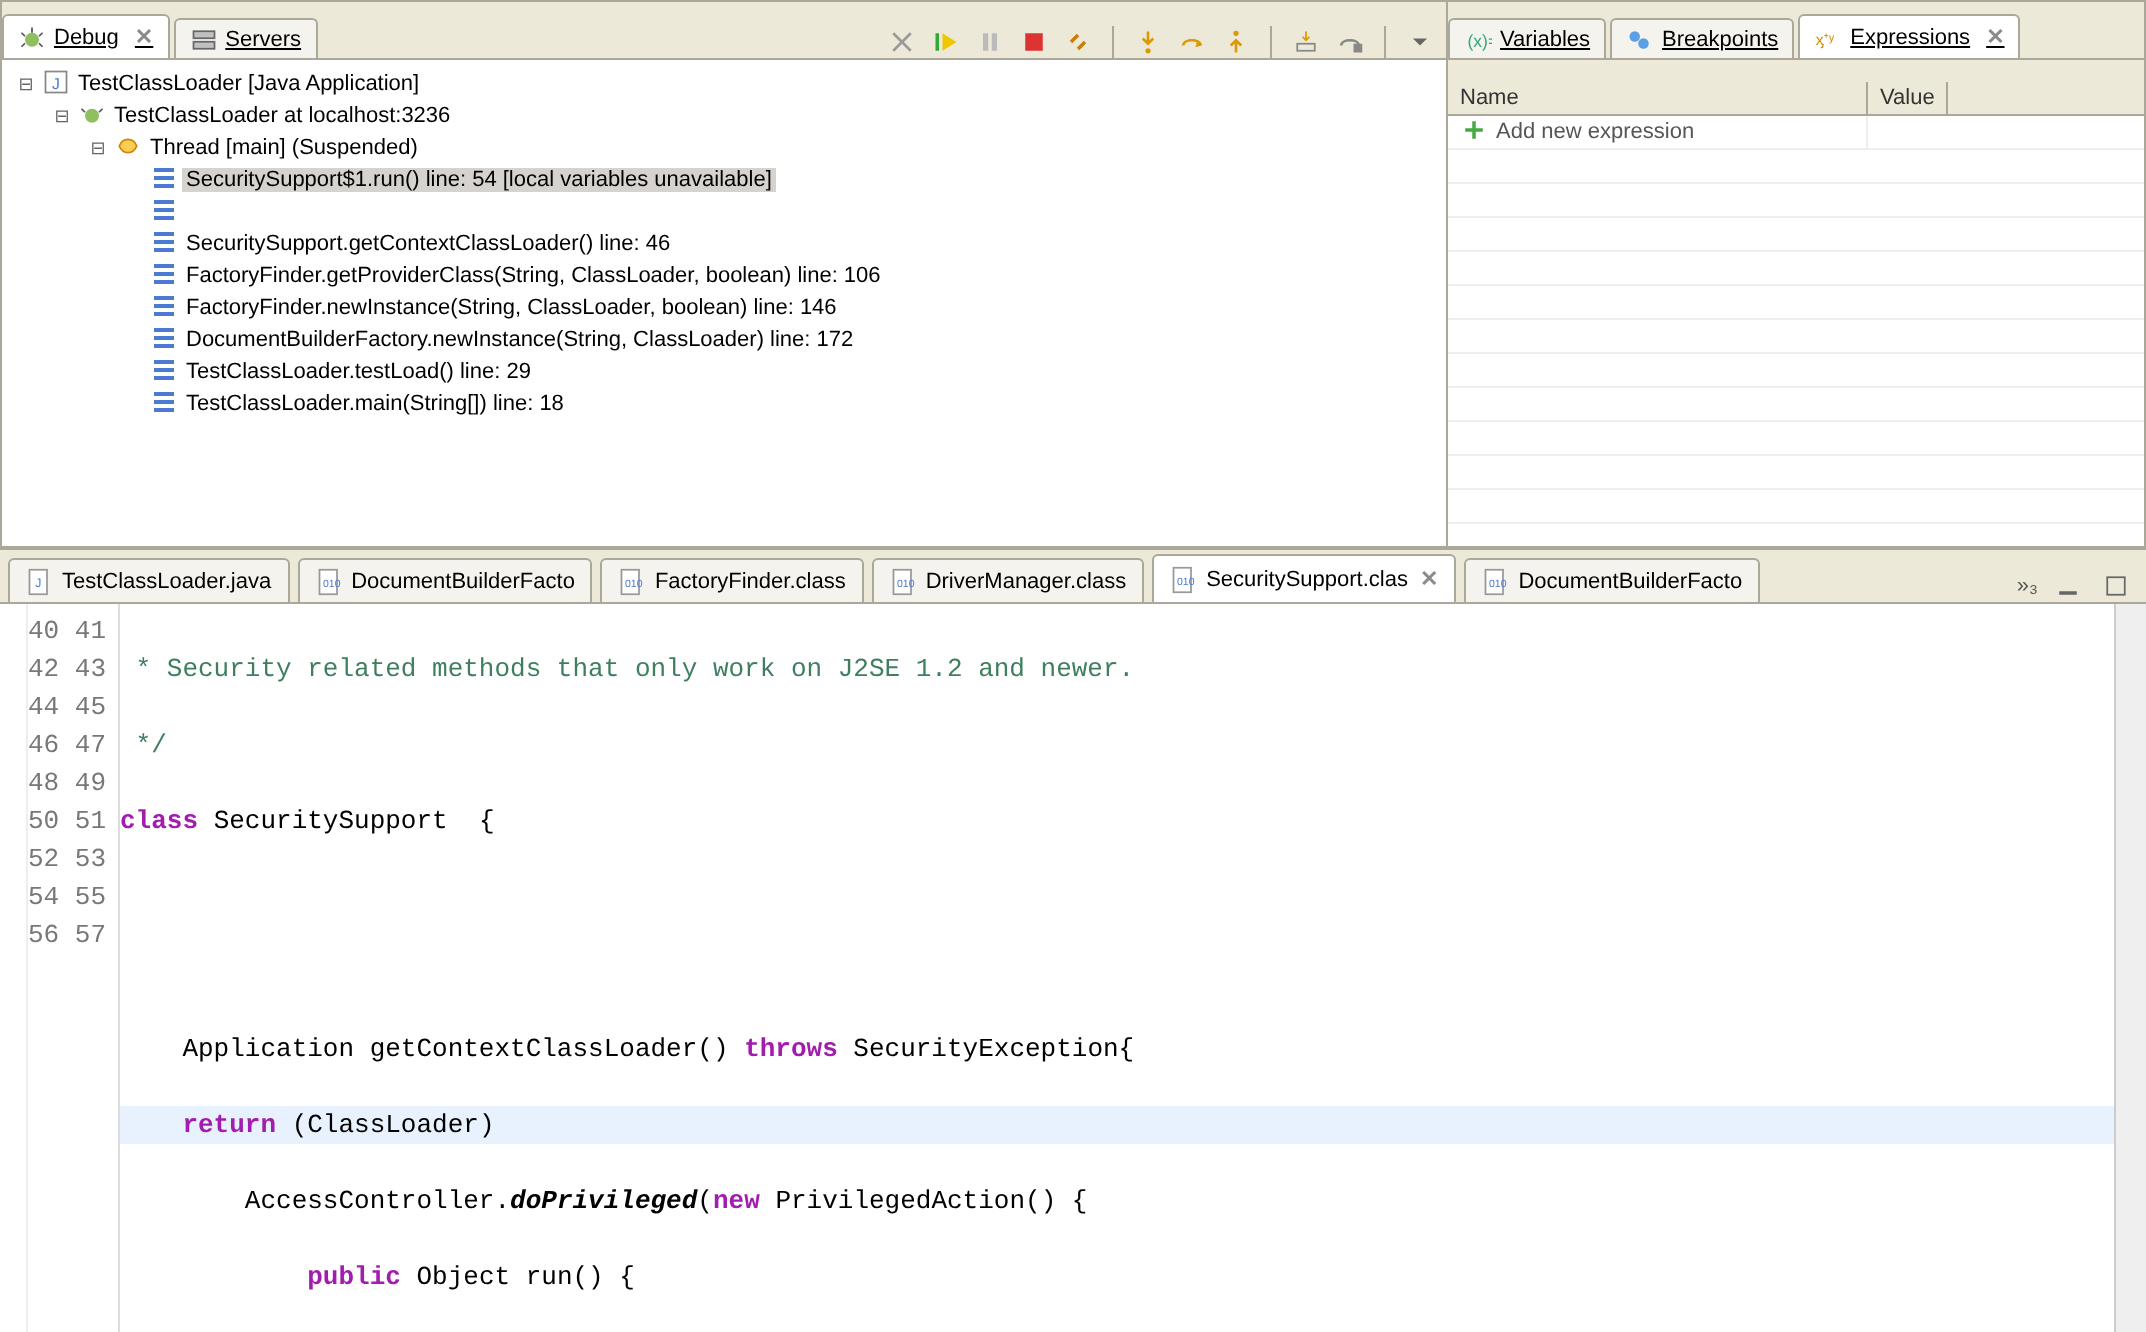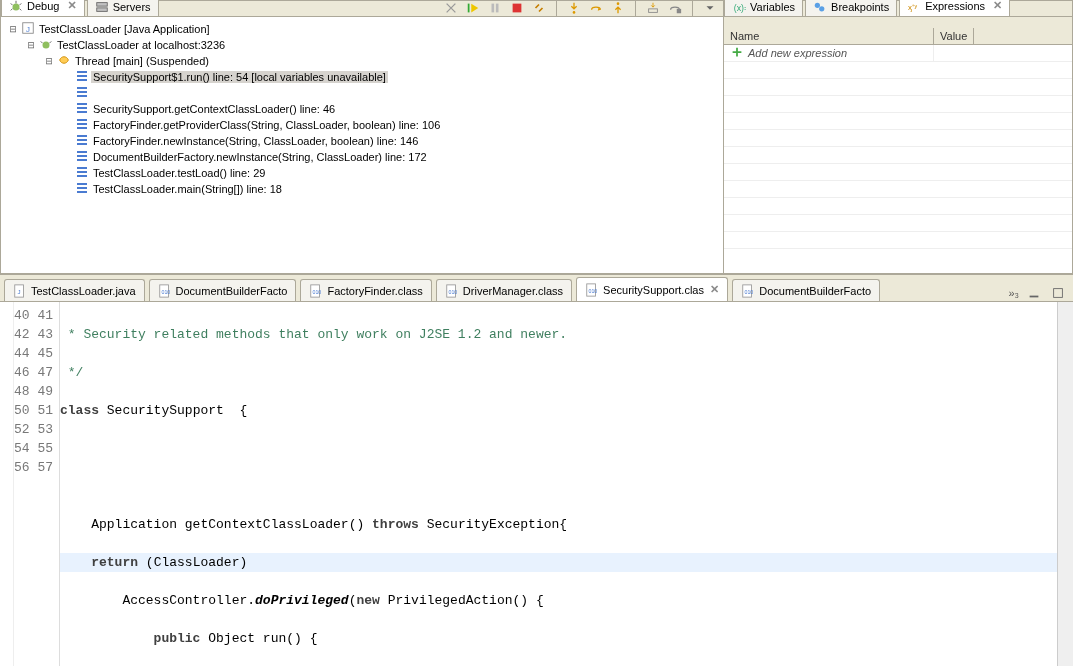--- a/index.html
+++ b/index.html
@@ -22,23 +22,24 @@
 
 .debug-pane {
   grid-row: 1; grid-column: 1;
   border: 1px solid #aca899;
   display: flex; flex-direction: column;
   background: #fff;
 }
 .tabbar {
   display: flex;
   align-items: flex-end;
-  height: 16px;
+  height: 29px;
   background: #ece9d8;
   border-bottom: 1px solid #aca899;
+  text-decoration: underline;
 }
 .tab {
   display: flex; align-items: center;
   gap: 4px;
   padding: 2px 7px;
   height: 20px;
   background: #f4f3ee;
   border: 1px solid #aca899;
   border-bottom: none;
   border-radius: 3px 3px 0 0;
@@ -138,21 +139,21 @@
 .code {
   flex:1;
   font-family:Consolas,'Courier New',monospace;
   font-size:13px;line-height:19px;
   padding-top:4px;
   white-space:pre;
   position:relative;
 }
 .code .ln { height:19px;display:block;position:relative; }
 .hl-line { background:#e8f2fe !important; }
-.kw { color:#404040;font-weight:bold; }
+.kw { color:#a21caf;font-weight:bold; }
 .cm { color:#3f7f5f; }
 .em { font-style:italic;font-weight:bold; }
 .vscroll {
   width:16px;background:#efefef;border-left:1px solid #ccc;
 }
 
 
 .svg { width:14px;height:14px; }
 
 
@@ -343,21 +344,21 @@
     <div class="table-head">
       <div class="th name">Name</div>
       <div class="th">Value</div>
     </div>
     <div class="grid-body">
       <div class="grid-row">
         <div class="cell name">
           <span class="ico"><svg class="svg" viewBox="0 0 16 16">
                 <path d="M8 3v10M3 8h10" stroke="#4a4" stroke-width="2"></path>
               </svg></span>
-          <span style="font-style:italic;color:#555">Add new expression</span>
+          <span style="color:#555">Add new expression</span>
         </div>
         <div class="cell"></div>
       </div>
       <div class="grid-row"></div>
         <div class="grid-row"></div>
         <div class="grid-row"></div>
       <div class="grid-row"></div>
         <div class="grid-row"></div>
         <div class="grid-row"></div>
       <div class="grid-row"></div>

